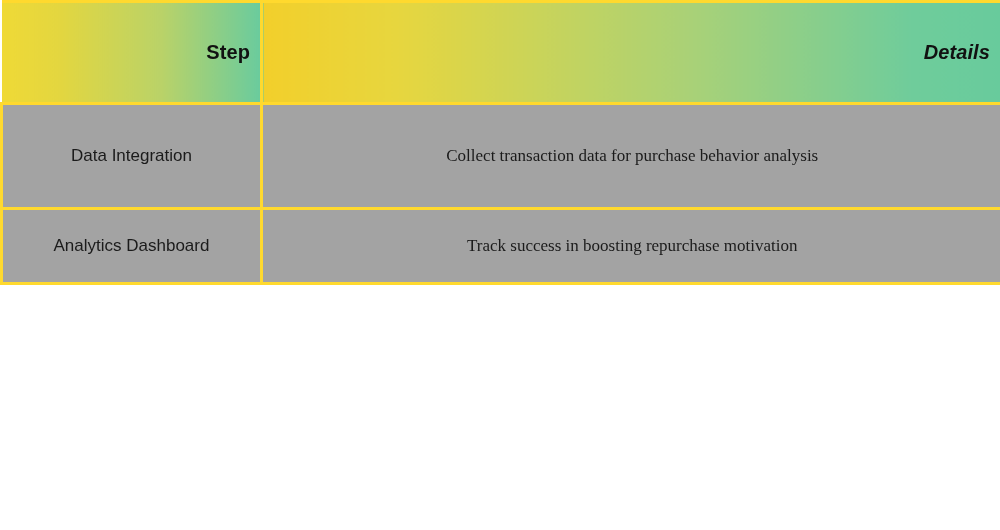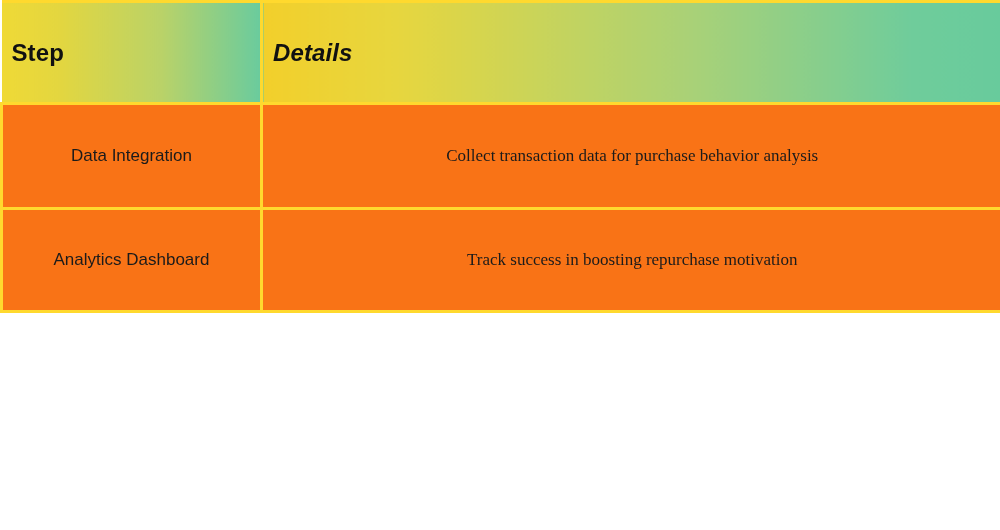--- a/index.html
+++ b/index.html
@@ -31,23 +31,23 @@
   }
 
   col.col-step    { width: 260px; }
   col.col-details { width: 740px; }
 
   
   thead tr.header-row th {
     height: 102px;
     padding: 0 10px;
     box-sizing: border-box;
-    text-align: left;
+    text-align: right;
     vertical-align: middle;
-    font-size: 24px;
+    font-size: 20px;
     font-weight: bold;
     color: #111111;
     letter-spacing: 0.1px;
     border-top: 3px solid #FFD92E;
     border-bottom: 3px solid #FFD92E;
     border-right: 3px solid #FFD92E;
     border-left: 0;
   }
   thead tr.header-row th.th-step {
     background: linear-gradient(90deg, #EFD936 0%, #E3D63F 22%, #B9D268 62%, #6ACB9D 100%);
@@ -61,33 +61,33 @@
   
   tbody tr.data-row td {
     height: 105px;
     padding: 0 12px;
     box-sizing: border-box;
     text-align: center;
     vertical-align: middle;
     font-size: 17px;
     font-weight: normal;
     color: #1b1b1b;
-    background: #f97316;
+    background: #a3a3a3;
     border-left: 3px solid #FFD92E;
     border-right: 3px solid #FFD92E;
     border-bottom: 3px solid #FFD92E;
     border-top: 0;
     white-space: nowrap;
   }
   tbody tr.data-row td.cell-details {
     border-right: 0;
     font-family: Liberation Serif, serif;
   }
   tbody tr.data-row:last-child td {
-    height: 103px;
+    height: 75px;
   }
 </style>
 </head>
 <body>
 
 <div class="table-wrap">
   <table class="steps-table">
     <colgroup>
       <col class="col-step">
       <col class="col-details">

